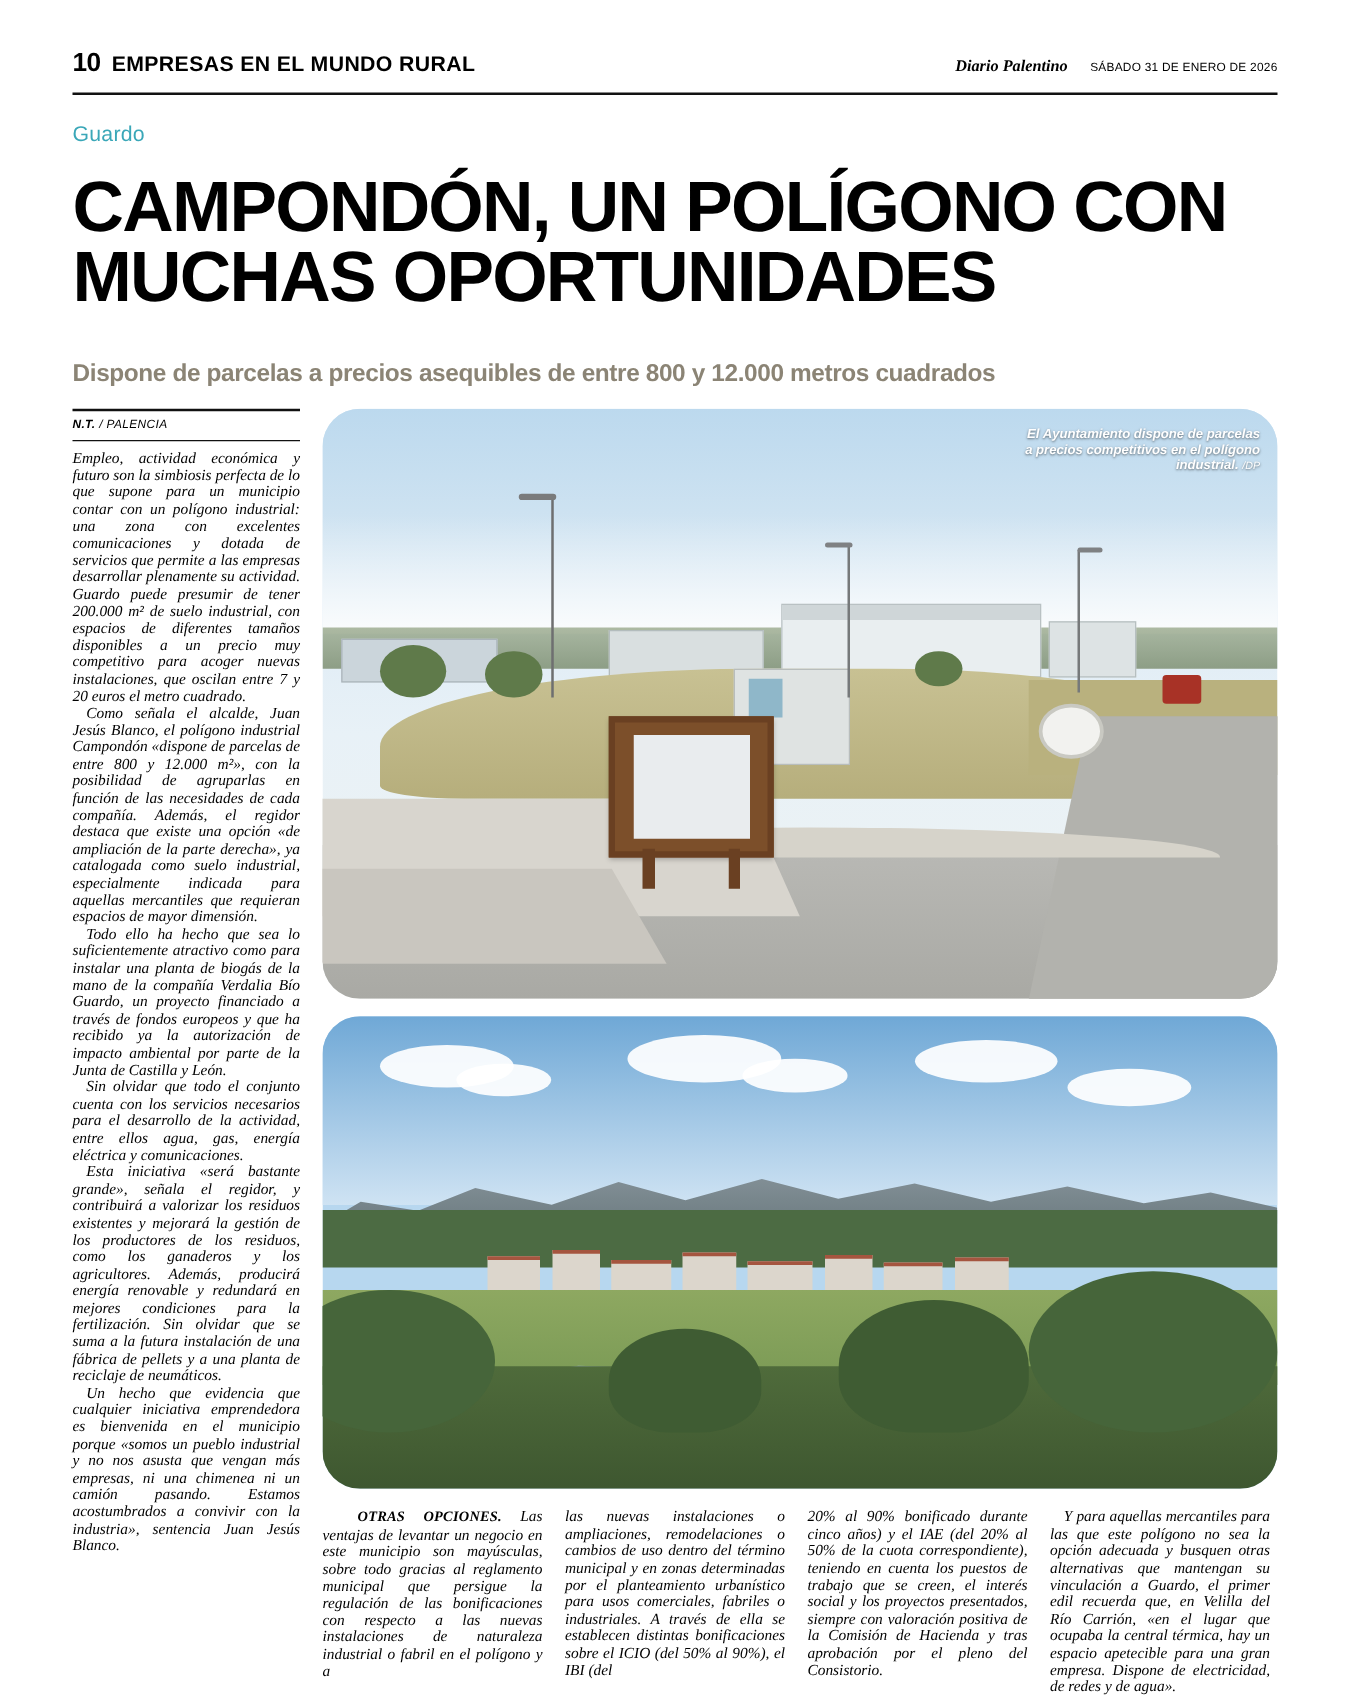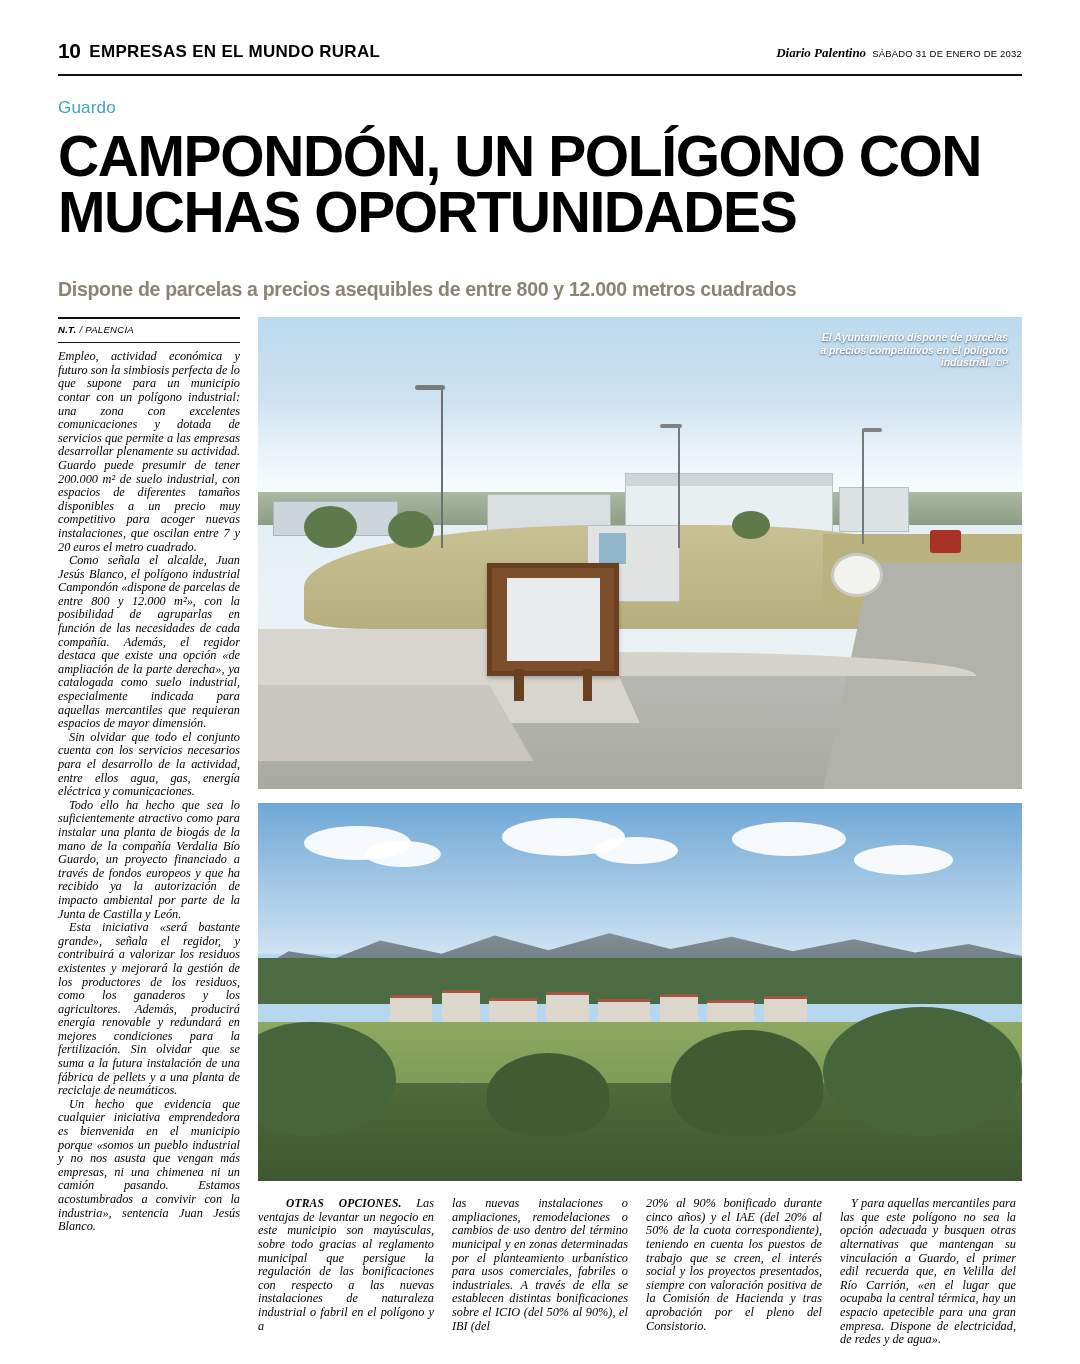--- a/index.html
+++ b/index.html
@@ -48,21 +48,21 @@
     line-height: 23px;
     letter-spacing: 0.3px;
     text-align: right;
   }
   .masthead-right {
     position: absolute;
     right: 0;
     top: 5px;
     display: flex;
     align-items: baseline;
-    gap: 6px;
+    gap: 18px;
   }
   .paper-name {
     font-family: "Liberation Serif", serif;
     font-weight: bold;
     font-style: italic;
     font-size: 13px;
   }
   .paper-date {
     font-family: "Liberation Sans", sans-serif;
     font-size: 9.5px;
@@ -77,21 +77,21 @@
     font-weight: normal;
     margin-top: 22px;
     letter-spacing: 0.2px;
   }
   .headline {
     font-family: "Liberation Sans", sans-serif;
     font-weight: bold;
     font-size: 57px;
     line-height: 56px;
     letter-spacing: -1.4px;
-    margin-top: 10px;
+    margin-top: 20px;
     text-transform: uppercase;
   }
   .subhead {
     font-family: "Liberation Sans", sans-serif;
     font-weight: bold;
     font-size: 19.5px;
     color: #8b8475;
     letter-spacing: -0.3px;
     margin-top: 14px;
   }
@@ -132,20 +132,21 @@
     text-align: justify;
     hyphens: auto;
   }
   .bodytext p { margin: 0; text-indent: 11px; }
   .bodytext p.first { text-indent: 0; }
 
   
   .photo {
     position: absolute;
     overflow: hidden;
+    border-radius: 30px;
   }
   .photo1 { left: 200px; top: 0px; width: 764px; height: 472px; }
   .photo2 { left: 200px; top: 486px; width: 764px; height: 378px; }
 
   .caption {
     position: absolute;
     right: 14px;
     top: 14px;
     width: 190px;
     text-align: right;
@@ -239,41 +240,41 @@
 <body>
 
 <div class="page">
   <div class="inner">
 
     <div class="masthead">
       <div class="folio">10</div>
       <div class="section-title">EMPRESAS EN EL MUNDO RURAL</div>
       <div class="masthead-right">
         <span class="paper-name">Diario Palentino</span>
-        <span class="paper-date">SÁBADO 31 DE ENERO DE 2032</span>
+        <span class="paper-date">SÁBADO 31 DE ENERO DE 2026</span>
       </div>
     </div>
 
     <div class="kicker">Guardo</div>
     <h1 class="headline">CAMPONDÓN, UN POLÍGONO CON MUCHAS OPORTUNIDADES</h1>
     <div class="subhead">Dispone de parcelas a precios asequibles de entre 800 y 12.000 metros cuadrados</div>
 
     <div class="content">
 
       <div class="leftcol">
         <div class="byline-rule"></div>
         <div class="byline">
           <span>N.T.</span>
           <span class="loc">/ PALENCIA</span>
         </div>
         <div class="bodytext">
           <p class="first">Empleo, actividad económica y futuro son la simbiosis perfecta de lo que supone para un municipio contar con un polígono industrial: una zona con excelentes comunicaciones y dotada de servicios que permite a las empresas desarrollar plenamente su actividad. Guardo puede presumir de tener 200.000 m² de suelo industrial, con espacios de diferentes tamaños disponibles a un precio muy competitivo para acoger nuevas instalaciones, que oscilan entre 7 y 20 euros el metro cuadrado.</p>
           <p>Como señala el alcalde, Juan Jesús Blanco, el polígono industrial Campondón «dispone de parcelas de entre 800 y 12.000 m²», con la posibilidad de agruparlas en función de las necesidades de cada compañía. Además, el regidor destaca que existe una opción «de ampliación de la parte derecha», ya catalogada como suelo industrial, especialmente indicada para aquellas mercantiles que requieran espacios de mayor dimensión.</p>
+          <p>Todo ello ha hecho que sea lo suficientemente atractivo como para instalar una planta de biogás de la mano de la compañía Verdalia Bío Guardo, un proyecto financiado a través de fondos europeos y que ha recibido ya la autorización de impacto ambiental por parte de la Junta de Castilla y León.</p>
           <p>Sin olvidar que todo el conjunto cuenta con los servicios necesarios para el desarrollo de la actividad, entre ellos agua, gas, energía eléctrica y comunicaciones.</p>
-          <p>Todo ello ha hecho que sea lo suficientemente atractivo como para instalar una planta de biogás de la mano de la compañía Verdalia Bío Guardo, un proyecto financiado a través de fondos europeos y que ha recibido ya la autorización de impacto ambiental por parte de la Junta de Castilla y León.</p>
           <p>Esta iniciativa «será bastante grande», señala el regidor, y contribuirá a valorizar los residuos existentes y mejorará la gestión de los productores de los residuos, como los ganaderos y los agricultores. Además, producirá energía renovable y redundará en mejores condiciones para la fertilización. Sin olvidar que se suma a la futura instalación de una fábrica de pellets y a una planta de reciclaje de neumáticos.</p>
           <p>Un hecho que evidencia que cualquier iniciativa emprendedora es bienvenida en el municipio porque «somos un pueblo industrial y no nos asusta que vengan más empresas, ni una chimenea ni un camión pasando. Estamos acostumbrados a convivir con la industria», sentencia Juan Jesús Blanco.</p>
         </div>
       </div>
 
       <div class="photo photo1">
         <div class="p1">
           <div class="sky"></div>
           <div class="cloudband"></div>
           <div class="hills"></div>

